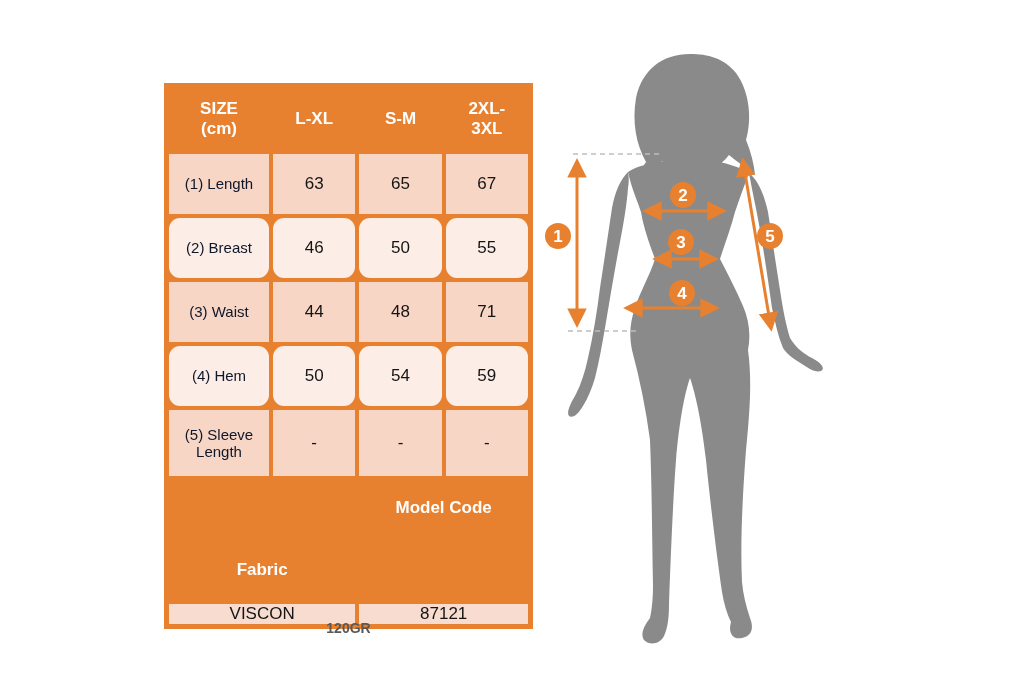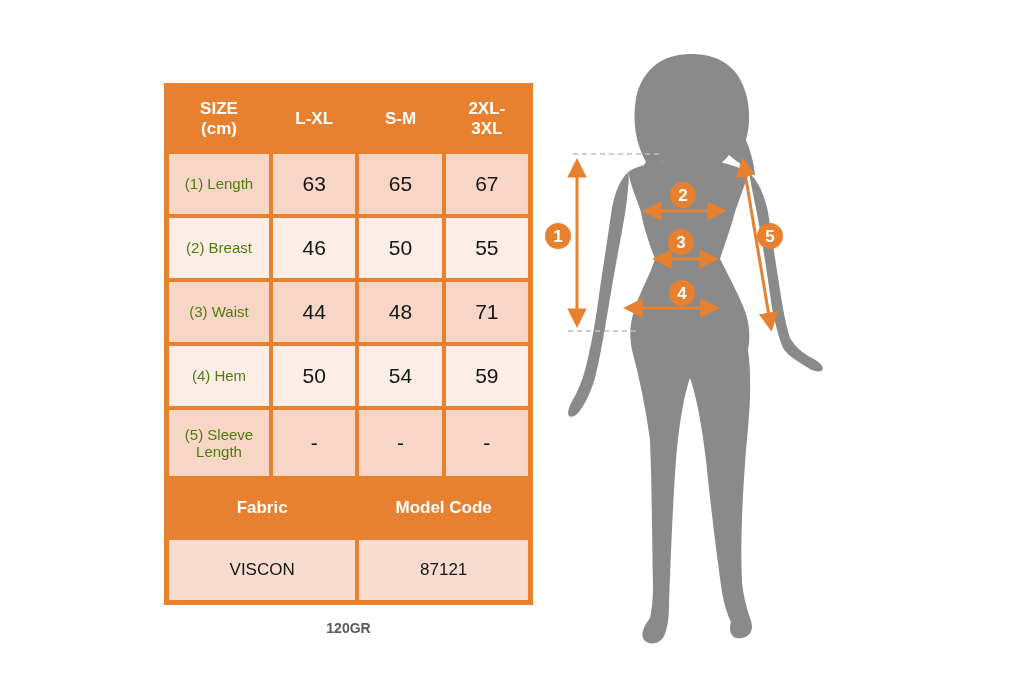--- a/index.html
+++ b/index.html
@@ -13,24 +13,24 @@
     background:#E8812F;padding:5px;box-sizing:border-box;
     display:grid;grid-template-columns:100px 1fr 1fr 1fr;
     grid-template-rows:62px 60px 60px 60px 60px 66px 56px 60px;
     gap:4px;
   }
   .cell{display:flex;align-items:center;justify-content:center;
         text-align:center;line-height:1.15;}
   .hdr{background:transparent;color:#ffffff;font-weight:bold;font-size:17px;}
   .hdr .wrap-narrow{max-width:52px;}
   .hdr .wrap-size{max-width:62px;}
-  .lbl{font-size:15px;color:#4d7c0f;padding:0 4px;box-sizing:border-box;}
-  .val{font-size:21px;color:#151515;}
+  .lbl{font-size:15px;color:#0f172a;padding:0 4px;box-sizing:border-box;}
+  .val{font-size:17px;color:#151515;}
   .row-a{background:#F7D6C6;}
-  .row-b{background:#FCEDE6;}
+  .row-b{background:#FCEDE6;border-radius:11px;}
   .span-left{grid-column:1 / 3;}
   .span-right{grid-column:3 / 5;}
   .info-val{background:#F8DCD0;font-size:17px;color:#151515;}
 
   
   .footnote{position:absolute;left:164px;top:620px;width:369px;
             text-align:center;font-size:14px;font-weight:bold;color:#585858;}
 
   
   .figure-svg{position:absolute;left:540px;top:40px;width:330px;height:620px;}
@@ -79,22 +79,22 @@
     <div class="cell lbl row-b">(4) Hem</div>
     <div class="cell val row-b">50</div>
     <div class="cell val row-b">54</div>
     <div class="cell val row-b">59</div>
 
     <div class="cell lbl row-a">(5) Sleeve Length</div>
     <div class="cell val row-a">-</div>
     <div class="cell val row-a">-</div>
     <div class="cell val row-a">-</div>
 
+    <div class="cell hdr span-right">Model Code</div>
     <div class="cell hdr span-left">Fabric</div>
-    <div class="cell hdr span-right">Model Code</div>
 
     <div class="cell info-val span-left">VISCON</div>
     <div class="cell info-val span-right">87121</div>
   </div>
 
   <div class="footnote">120GR</div>
 
   <svg class="figure-svg" viewBox="0 0 330 620">
     <defs>
       <marker id="ah" viewBox="0 0 10 10" refX="8" refY="5" markerWidth="6.5" markerHeight="6.5" orient="auto-start-reverse">

